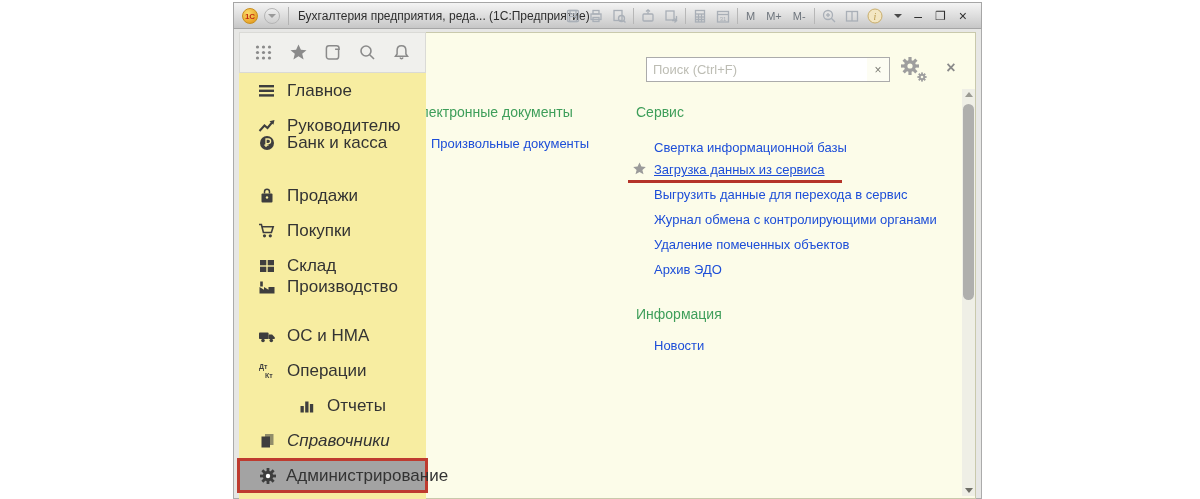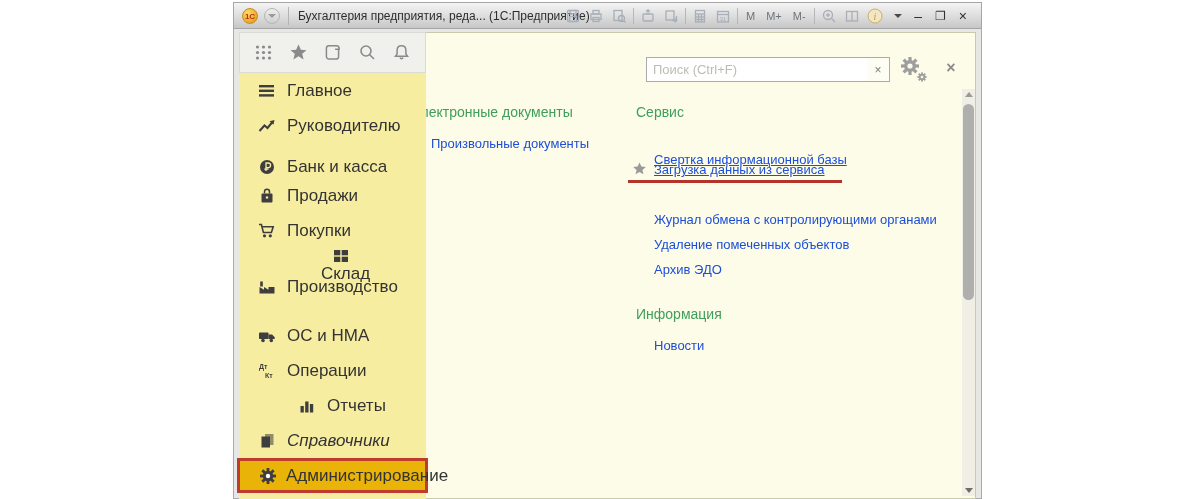--- a/index.html
+++ b/index.html
@@ -62,21 +62,21 @@
   
   .side-toolbar { position:absolute; left:6px; top:30px; width:187px; height:41px;
     background:#F0F0ED; border:1px solid #DADAD6; z-index:3;
     display:flex; align-items:center; justify-content:space-between; padding:0 14px; }
 
   
   .sidebar { position:absolute; left:6px; top:71px; width:187px; height:426px; background:#F7EDA1; z-index:3; }
   .side-item { position:absolute; left:0; width:187px; height:35px; display:flex; align-items:center; padding-left:17px; }
   .side-item .ic { width:22px; height:20px; display:flex; align-items:center; justify-content:center; }
   .side-item .lbl { margin-left:9px; font-size:17px; color:#333333; white-space:nowrap; }
-  .side-item.admin { left:-2px; width:191px; height:35px; background:#eab308; border:3px solid #BE3B2F; padding-left:19px; }
+  .side-item.admin { left:-2px; width:191px; height:35px; background:#a3a3a3; border:3px solid #BE3B2F; padding-left:19px; }
 
   .ttl-ic-stroke { stroke:#A9AFB7; fill:none; stroke-width:1.3; }
 </style>
 </head>
 <body>
 
 <div class="stage">
   <div class="window">
 
     <div class="titlebar">
@@ -226,30 +226,31 @@
           </g>
           <circle cx="25" cy="23" r="1.3" fill="#FCFCE9"></circle>
         </svg>
       </div>
       <div class="panel-close">×</div>
 
       <div class="hdr" style="left:171px; top:71px;">Электронные документы</div>
       <div class="fitem" style="left:191px; top:103px;">Произвольные документы</div>
 
       <div class="hdr" style="left:396px; top:71px;">Сервис</div>
-      <div class="fitem" style="left:414px; top:119px;text-decoration:underline;">Свертка информационной базы</div>
+      <div class="fitem" style="left:414px; top:107px;">Свертка информационной базы</div>
 
       <div class="star-ic">
         <svg width="15" height="15">
             <polygon points="7.5,1.5 9.4,5.6 13.8,6 10.4,8.9 11.5,13.3 7.5,10.9 3.5,13.3 4.6,8.9 1.2,6 5.6,5.6" fill="#9A9A9A"></polygon>
           </svg>
       </div>
       <div class="fitem link-underlined" style="left:414px; top:129px;">Загрузка данных из сервиса</div>
       <div class="red-underline"></div>
 
+      <div class="fitem" style="left:414px; top:154px;">Выгрузить данные для перехода в сервис</div>
       <div class="fitem" style="left:414px; top:179px;">Журнал обмена с контролирующими органами</div>
       <div class="fitem" style="left:414px; top:204px;">Удаление помеченных объектов</div>
       <div class="fitem" style="left:414px; top:229px;">Архив ЭДО</div>
 
       <div class="hdr" style="left:396px; top:273px;">Информация</div>
       <div class="fitem" style="left:414px; top:305px;">Новости</div>
 
       <div class="vscroll">
         <div class="arr-up"></div>
         <div class="vthumb"></div>
@@ -312,21 +313,21 @@
       <div class="side-item" style="top:35px;">
         <span class="ic">
           <svg width="18" height="16">
               <path d="M1.5,13 L6.5,7.5 L9.5,10 L14,4.5" fill="none" stroke="#3E3E3E" stroke-width="2"></path>
               <polygon points="16.5,2 11.5,3.2 15.4,6.8" fill="#3E3E3E"></polygon>
             </svg>
         </span>
         <span class="lbl">Руководителю</span>
       </div>
 
-      <div class="side-item" style="top:76px;">
+      <div class="side-item" style="top:52px;">
         <span class="ic">
           <svg width="18" height="18">
               <circle cx="9" cy="9" r="7" fill="#3E3E3E"></circle>
               <path d="M8,13 V5 h2.3 a2.3,2.3 0 0 1 0,4.6 H8 M6.3,11.2 h4.2" fill="none" stroke="#F7EDA1" stroke-width="1.3"></path>
             </svg>
         </span>
         <span class="lbl">Банк и касса</span>
       </div>
 
       <div class="side-item" style="top:105px;">
@@ -344,21 +345,21 @@
         <span class="ic">
           <svg width="18" height="17">
               <path d="M1,2.5 h2.4 l2,8 h8 l1.8,-5.8 H4.5" fill="none" stroke="#3E3E3E" stroke-width="1.6"></path>
               <circle cx="6.5" cy="13.8" r="1.6" fill="#3E3E3E"></circle>
               <circle cx="12.3" cy="13.8" r="1.6" fill="#3E3E3E"></circle>
             </svg>
         </span>
         <span class="lbl">Покупки</span>
       </div>
 
-      <div class="side-item" style="top:175px;flex-direction:column;">
+      <div class="side-item" style="top:175px;">
         <span class="ic">
           <svg width="18" height="16">
               <g fill="#3E3E3E">
                 <rect x="2" y="2" width="6.3" height="5.3"></rect>
                 <rect x="9.7" y="2" width="6.3" height="5.3"></rect>
                 <rect x="2" y="8.7" width="6.3" height="5.3"></rect>
                 <rect x="9.7" y="8.7" width="6.3" height="5.3"></rect>
               </g>
             </svg>
         </span>

